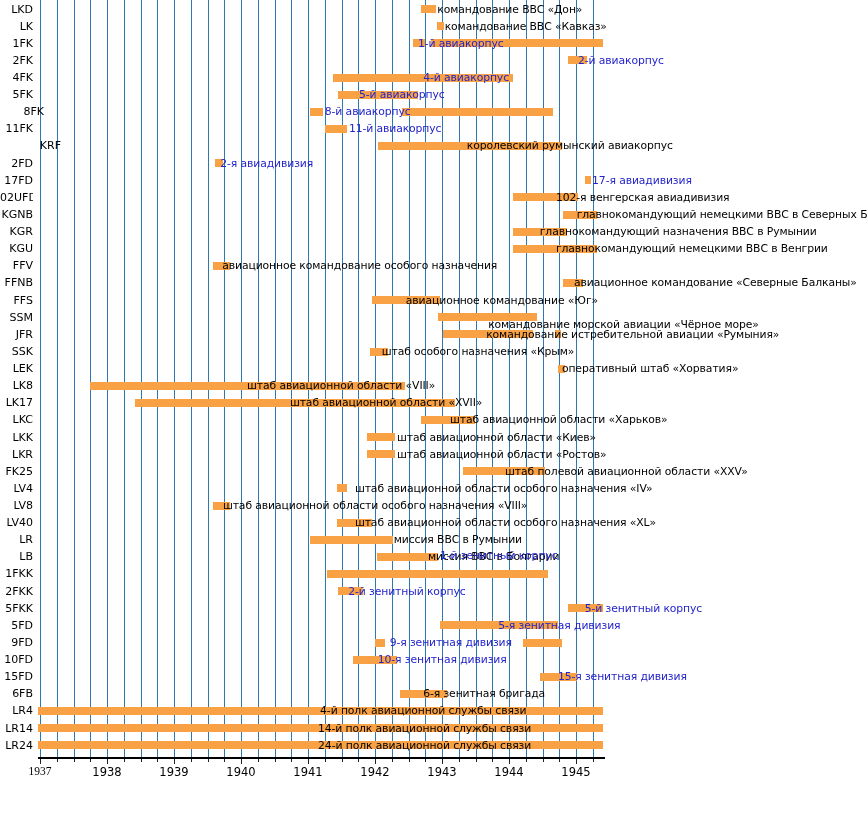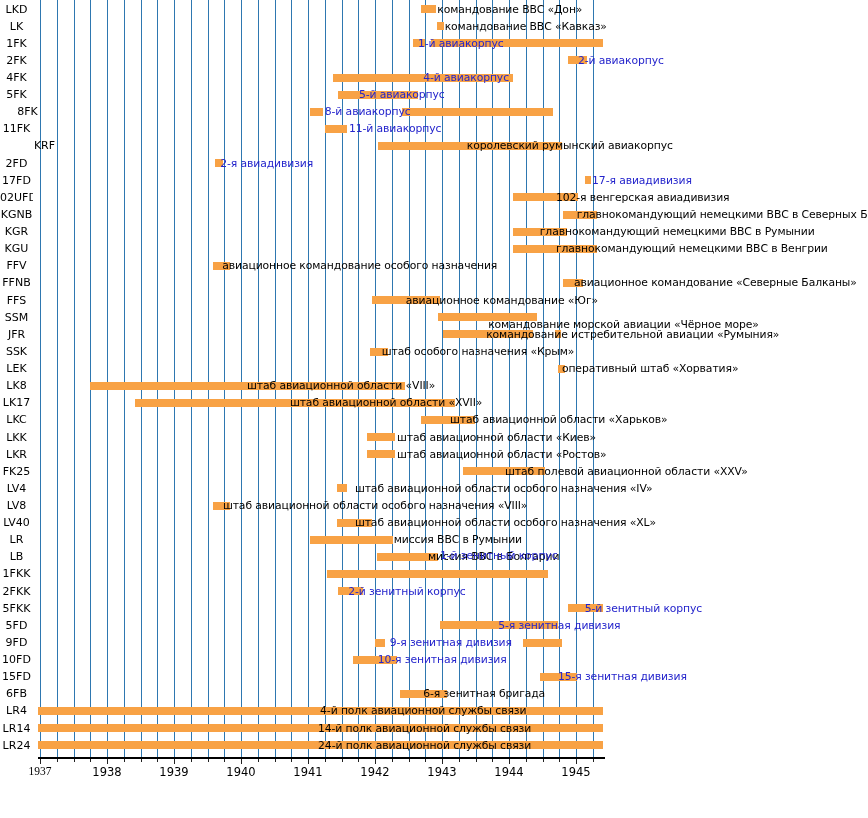--- a/index.html
+++ b/index.html
@@ -1,19 +1,19 @@
 <!DOCTYPE html>
 <html><head>
 <meta charset="utf-8">
 <style>
   html,body{margin:0;padding:0;background:#fff;overflow:hidden;}
   body{width:868px;height:818px;font-family:"DejaVu Sans","Liberation Sans",sans-serif;}
   #chart{position:relative;width:868px;height:818px;background:#fff;}
   .gridline{position:absolute;top:0;width:1px;background:#2e77b0;}
-  .row-code{position:absolute;left:0;width:33px;text-align:center;font-size:11px;color:#000;
+  .row-code{position:absolute;left:0;width:33px;text-align:right;font-size:11px;color:#000;
             white-space:nowrap;overflow:hidden;}
   .bar{position:absolute;height:8px;}
   .bar-label{position:absolute;font-size:10.8px;white-space:nowrap;z-index:5;letter-spacing:-0.1px;}
   .axis-line{position:absolute;height:2px;background:#000;}
   .tick{position:absolute;width:1px;background:#222;}
   .year-label{position:absolute;font-size:11.5px;color:#000;transform:translateX(-50%);white-space:nowrap;}
 </style>
 </head>
 <body>
 
@@ -111,21 +111,21 @@
       <div class="bar-label" style="left: 578px; top: 51.86px; height: 17.12px; line-height: 17.12px; color: rgb(36, 36, 204);">2-й авиакорпус</div>
       <div class="bar-label" style="left: 423.2px; top: 68.98px; height: 17.12px; line-height: 17.12px; color: rgb(36, 36, 204);">4-й авиакорпус</div>
       <div class="bar-label" style="left: 358.9px; top: 86.1px; height: 17.12px; line-height: 17.12px; color: rgb(36, 36, 204);">5-й авиакорпус</div>
       <div class="bar-label" style="left: 324.8px; top: 103.22px; height: 17.12px; line-height: 17.12px; color: rgb(36, 36, 204);">8-й авиакорпус</div>
       <div class="bar-label" style="left: 348.9px; top: 120.34px; height: 17.12px; line-height: 17.12px; color: rgb(36, 36, 204);">11-й авиакорпус</div>
       <div class="bar-label" style="left: 466.8px; top: 137.46px; height: 17.12px; line-height: 17.12px; color: rgb(0, 0, 0);">королевский румынский авиакорпус</div>
       <div class="bar-label" style="left: 220.2px; top: 154.58px; height: 17.12px; line-height: 17.12px; color: rgb(36, 36, 204);">2-я авиадивизия</div>
       <div class="bar-label" style="left: 592.1px; top: 171.7px; height: 17.12px; line-height: 17.12px; color: rgb(36, 36, 204);">17-я авиадивизия</div>
       <div class="bar-label" style="left: 555.9px; top: 188.82px; height: 17.12px; line-height: 17.12px; color: rgb(0, 0, 0);">102-я венгерская авиадивизия</div>
       <div class="bar-label" style="left: 576.7px; top: 205.94px; height: 17.12px; line-height: 17.12px; color: rgb(0, 0, 0);">главнокомандующий немецкими ВВС в Северных Балканах</div>
-      <div class="bar-label" style="left: 539.8px; top: 223.06px; height: 17.12px; line-height: 17.12px; color: rgb(0, 0, 0);">главнокомандующий немецкими ВВС в Румынии</div>
+      <div class="bar-label" style="left: 539.8px; top: 223.06px; height: 17.12px; line-height: 17.12px; color: rgb(0, 0, 0);">главнокомандующий назначения ВВС в Румынии</div>
       <div class="bar-label" style="left: 555.9px; top: 240.18px; height: 17.12px; line-height: 17.12px; color: rgb(0, 0, 0);">главнокомандующий немецкими ВВС в Венгрии</div>
       <div class="bar-label" style="left: 222.2px; top: 257.3px; height: 17.12px; line-height: 17.12px; color: rgb(0, 0, 0);">авиационное командование особого назначения</div>
       <div class="bar-label" style="left: 574px; top: 274.42px; height: 17.12px; line-height: 17.12px; color: rgb(0, 0, 0);">авиационное командование «Северные Балканы»</div>
       <div class="bar-label" style="left: 405.8px; top: 291.54px; height: 17.12px; line-height: 17.12px; color: rgb(0, 0, 0);">авиационное командование «Юг»</div>
       <div class="bar-label" style="left: 488.2px; top: 316px; height: 17.12px; line-height: 17.12px; color: rgb(0, 0, 0);">командование морской авиации «Чёрное море»</div>
       <div class="bar-label" style="left: 486.2px; top: 325.78px; height: 17.12px; line-height: 17.12px; color: rgb(0, 0, 0);">командование истребительной авиации «Румыния»</div>
       <div class="bar-label" style="left: 381.7px; top: 342.9px; height: 17.12px; line-height: 17.12px; color: rgb(0, 0, 0);">штаб особого назначения «Крым»</div>
       <div class="bar-label" style="left: 561.9px; top: 360.02px; height: 17.12px; line-height: 17.12px; color: rgb(0, 0, 0);">оперативный штаб «Хорватия»</div>
       <div class="bar-label" style="left: 247px; top: 377.14px; height: 17.12px; line-height: 17.12px; color: rgb(0, 0, 0);">штаб авиационной области «VIII»</div>
       <div class="bar-label" style="left: 289.9px; top: 394.26px; height: 17.12px; line-height: 17.12px; color: rgb(0, 0, 0);">штаб авиационной области «XVII»</div>

